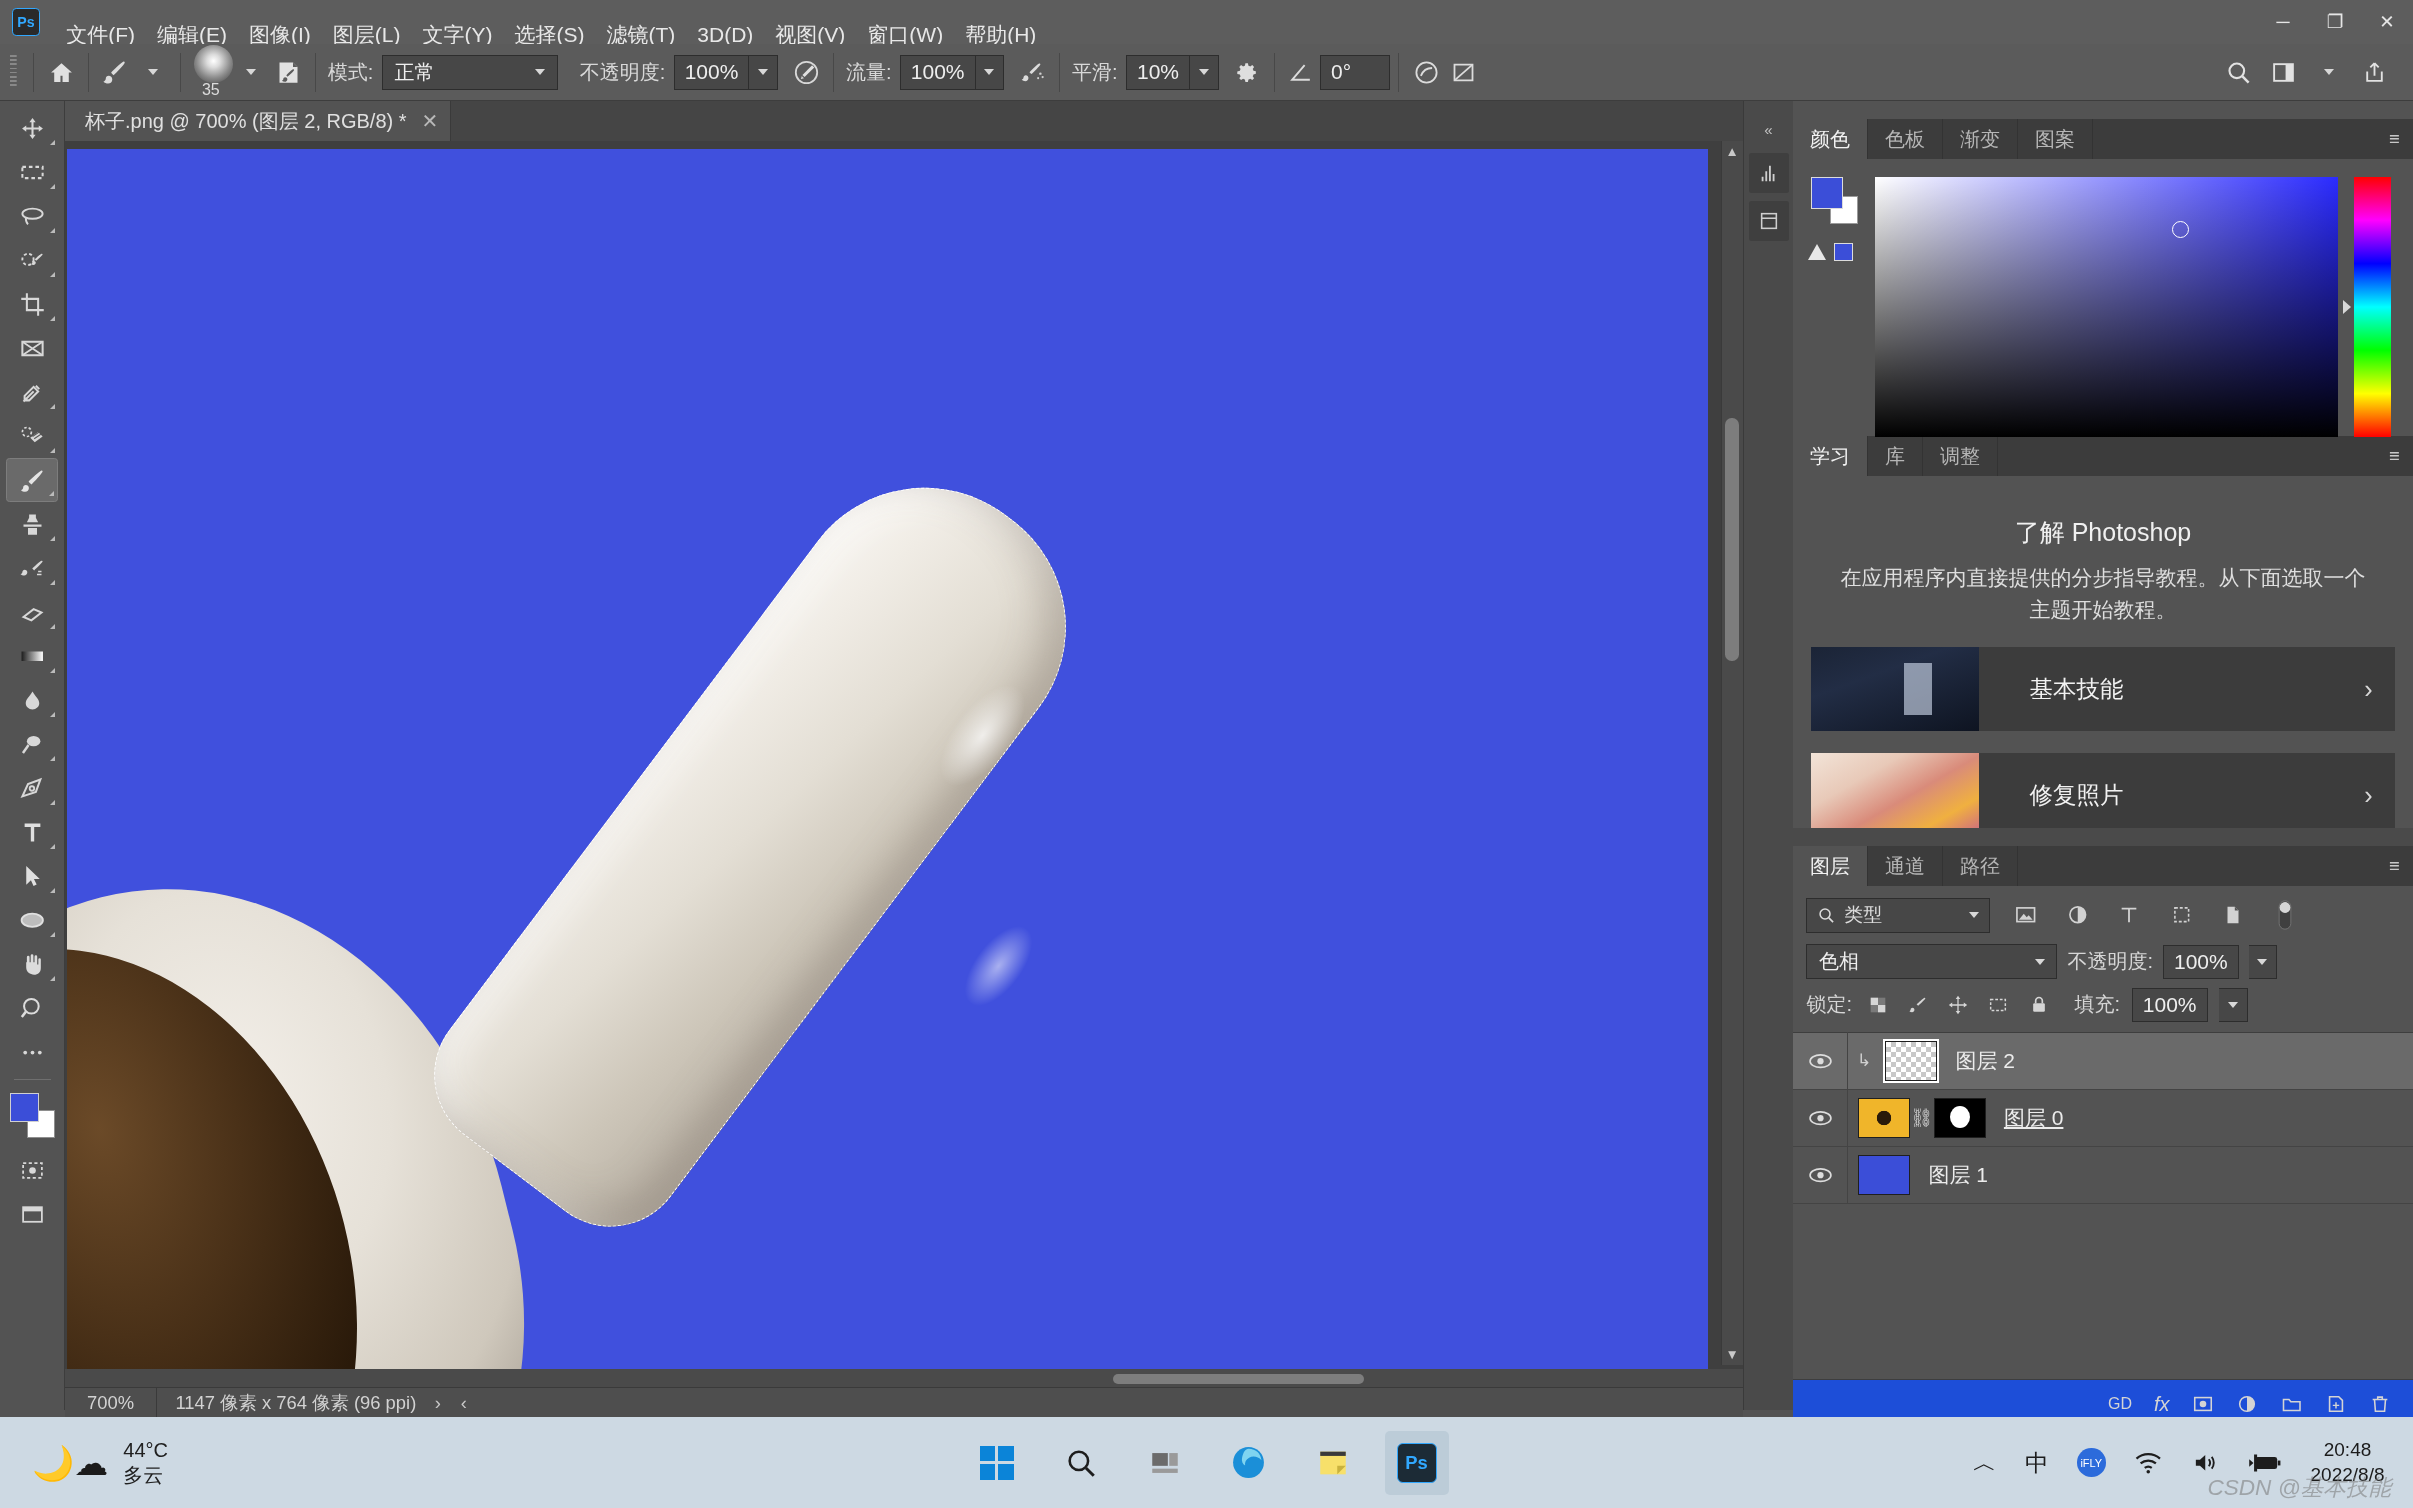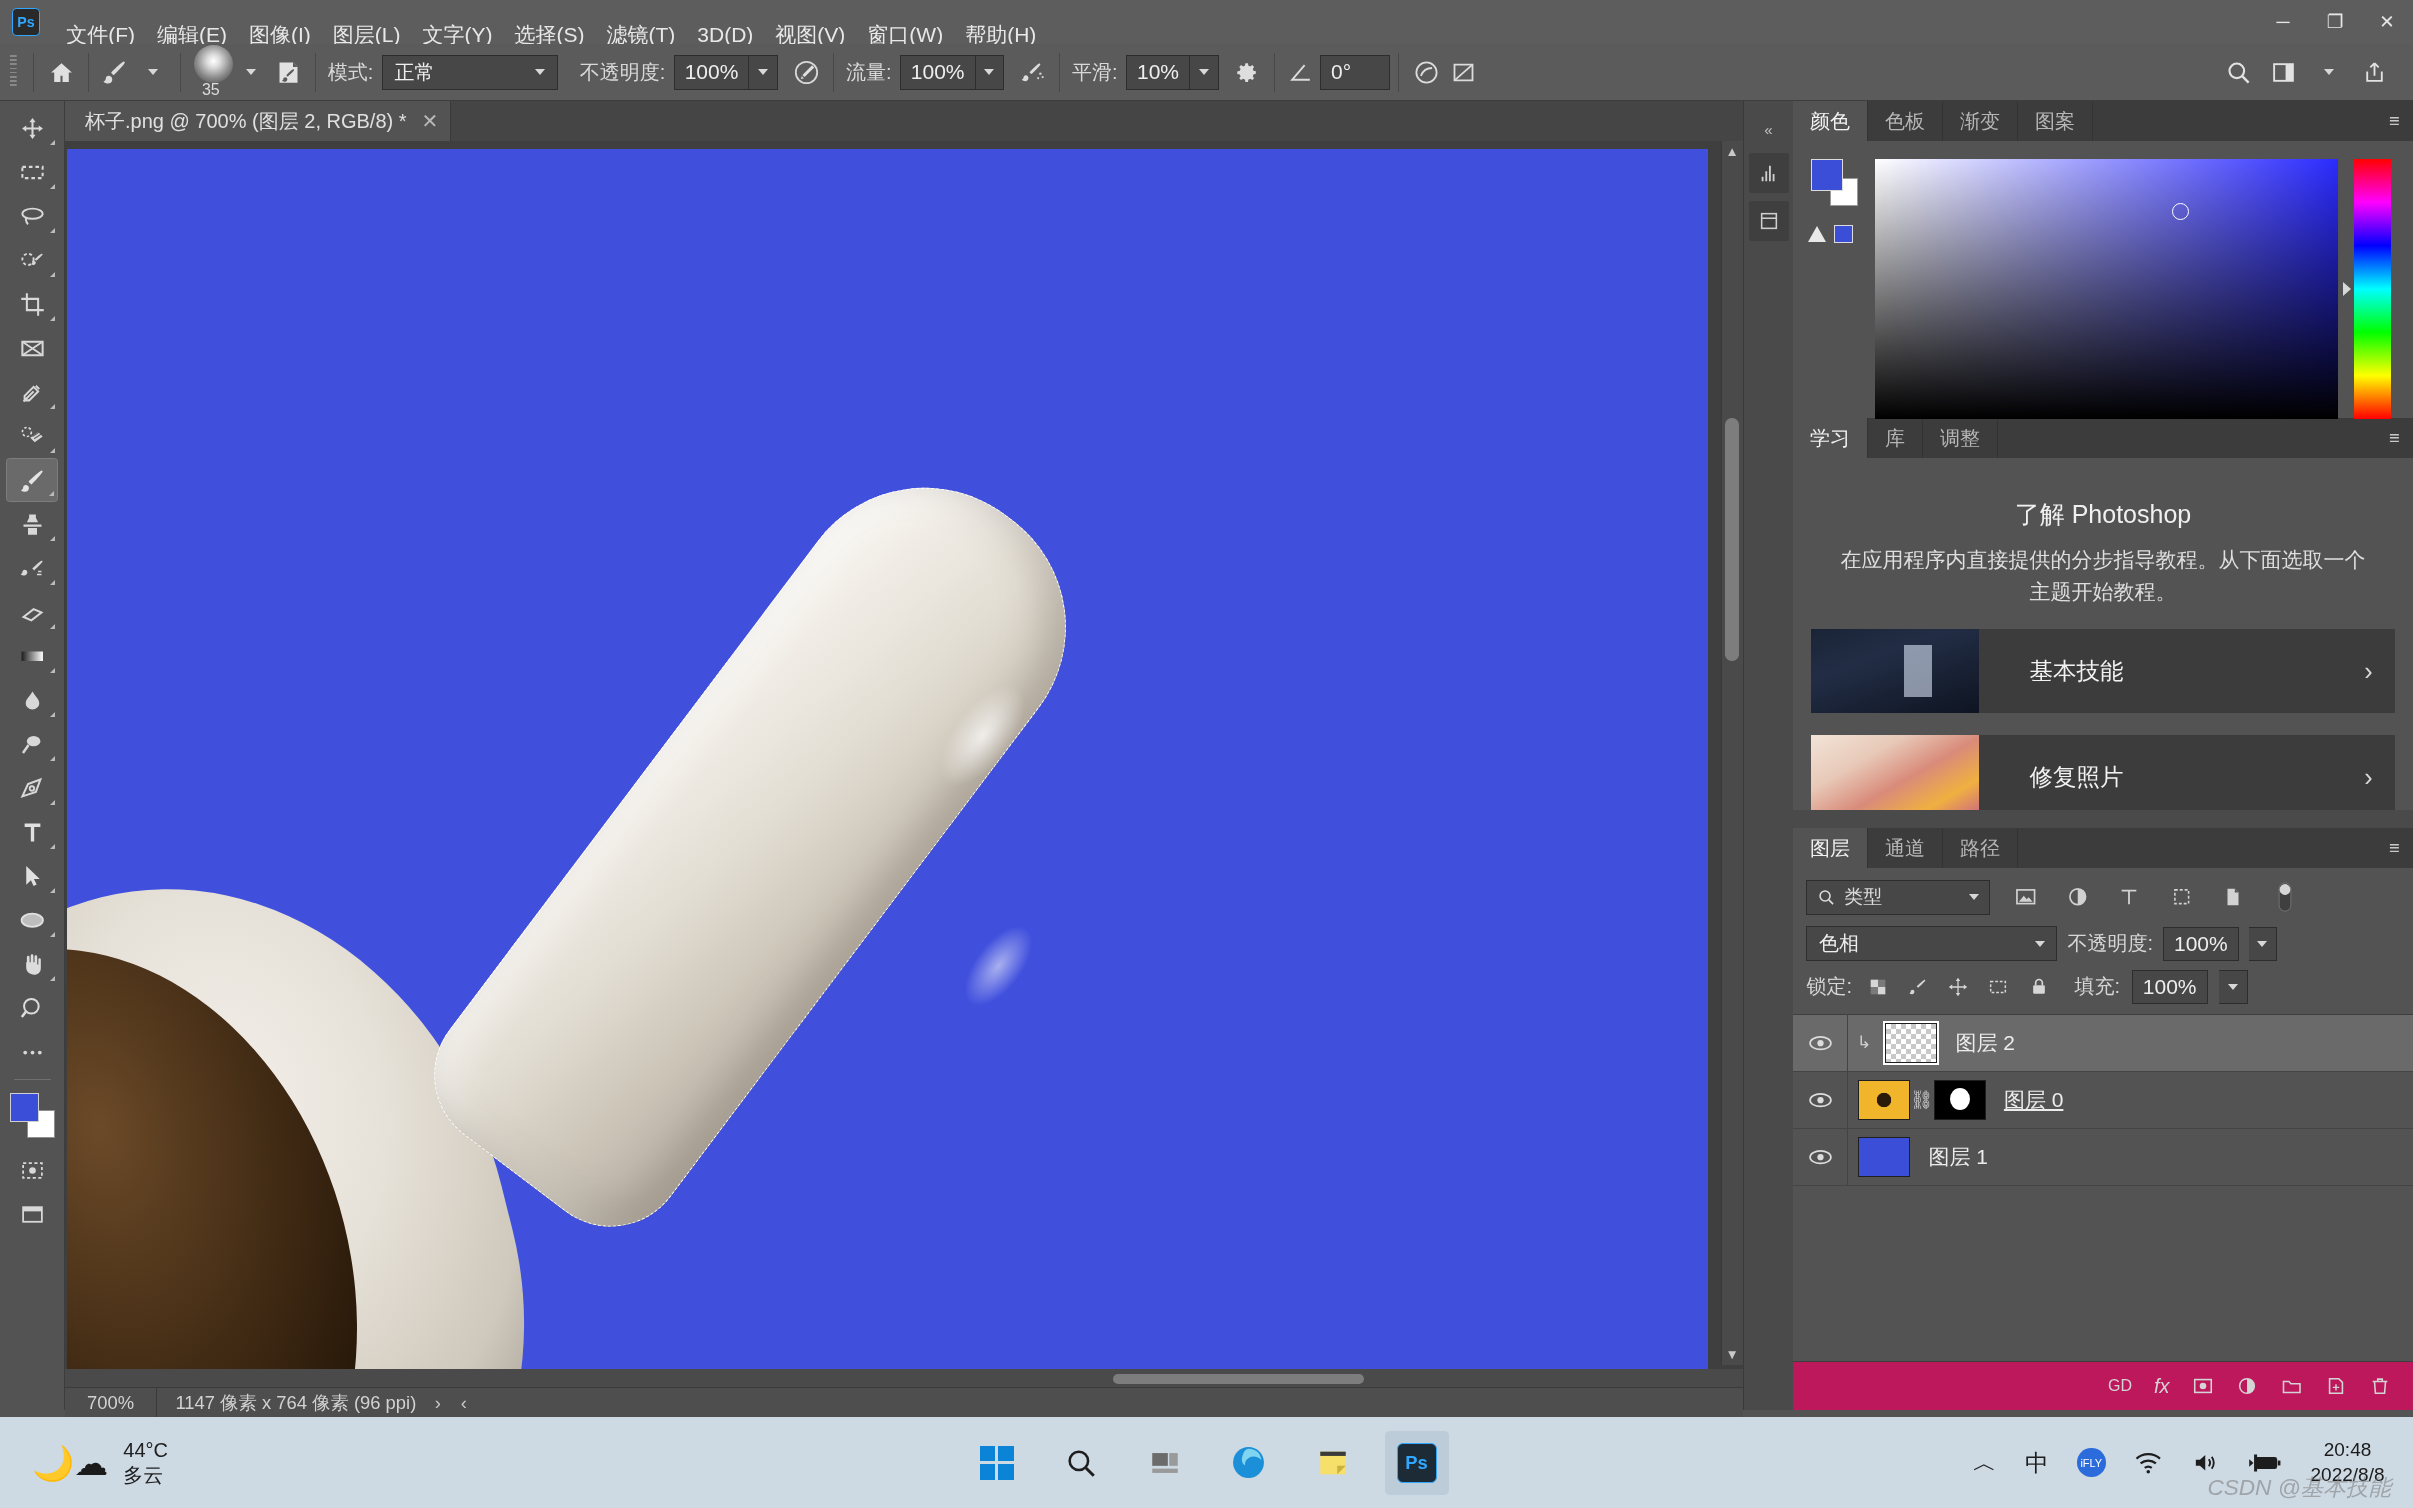--- a/index.html
+++ b/index.html
@@ -189,21 +189,21 @@
     background:#4a4a4a; border-left:0.8px solid #3a3a3a;
     display:flex; flex-direction:column; align-items:center; padding-top:20px;
   }
   .rail-collapse { font-size:15px; color:#c3c3c3; margin-bottom:15px; }
   .rail-btn {
     width:40px; height:40px; margin-bottom:8.4px; background:#3f3f3f;
     border-radius:2.5px; display:flex; align-items:center; justify-content:center;
     color:#cfcfcf;
   }
   .panels {
-    position:absolute; left:1793px; top:101px; width:620px; height:1309px;
+    position:absolute; left:1793px; top:119px; width:620px; height:1309px;
     background:#4a4a4a;
   }
   .panel-tabs {
     display:flex; height:40px; background:#3c3c3c; align-items:stretch;
   }
   .ptab {
     padding:0 17px; display:flex; align-items:center; font-size:20px;
     color:#b6b6b6; background:#3c3c3c; border-right:0.8px solid #333;
   }
   .ptab.active { background:#535353; color:#f2f2f2; }
@@ -313,21 +313,21 @@
     content:""; position:absolute; left:30%; top:20%; width:40%; height:58%;
     background:#fff; border-radius:50%;
   }
   .thumb-blue { background:#3b4ed8; }
   .link-ico { width:23.5px; text-align:center; color:#d8d8d8; font-size:18.4px; }
   .clip-arrow { width:22px; text-align:center; color:#d0d0d0; font-size:17px; margin-left:5px; }
   .layer-name { margin-left:18.4px; font-size:21px; color:#ececec; }
   .layer-name.underline { text-decoration:underline; }
   .layers-footer {
     position:absolute; bottom:0; left:0; width:620px; height:49px;
-    background:#be185d; display:flex; align-items:center; justify-content:flex-end;
+    background:#1d4ed8; display:flex; align-items:center; justify-content:flex-end;
     gap:22px; padding-right:22px; border-top:0.8px solid #3e3e3e;
   }
   .foot-ico { color:#d4d4d4; font-size:20px; display:flex; align-items:center; }
 
   
   .taskbar {
     position:absolute; left:0; bottom:0; width:2413px; height:91px;
     background:#cdd9e3; display:flex; align-items:center;
     color:#1b1b1b; font-family:"Liberation Sans",sans-serif;
   }

